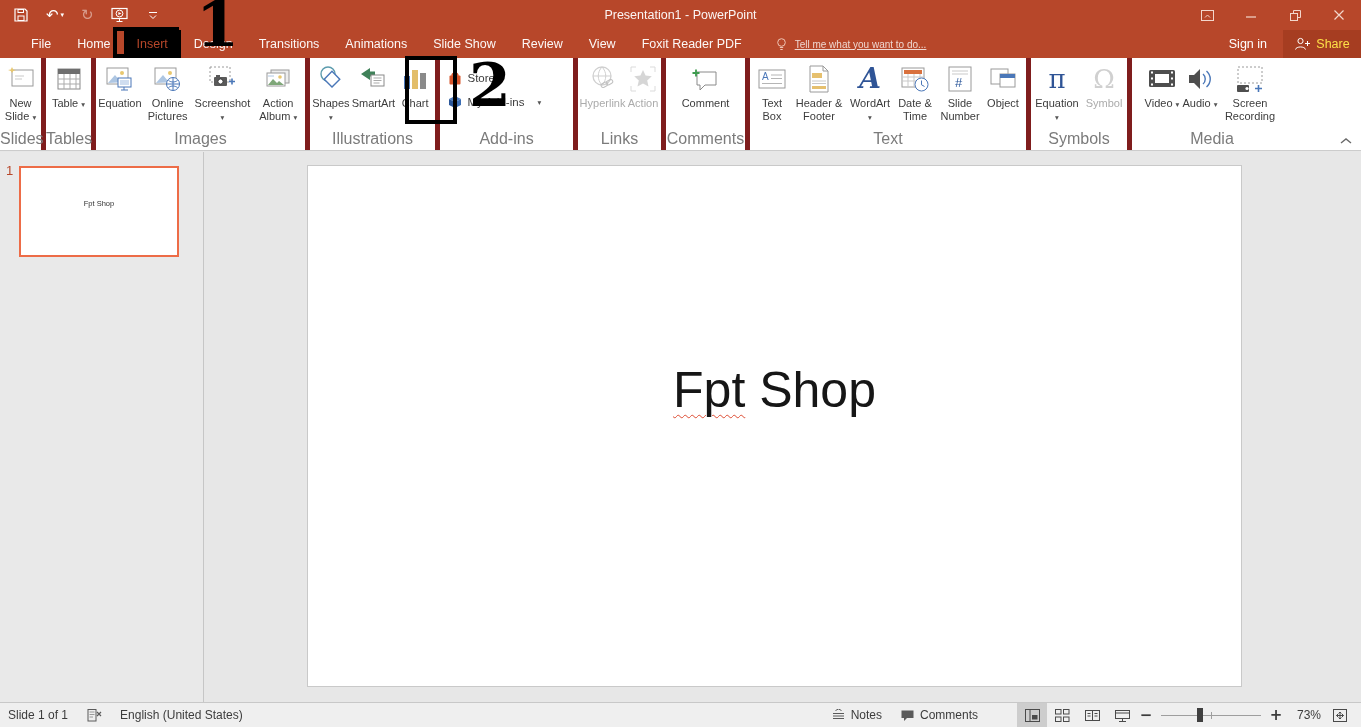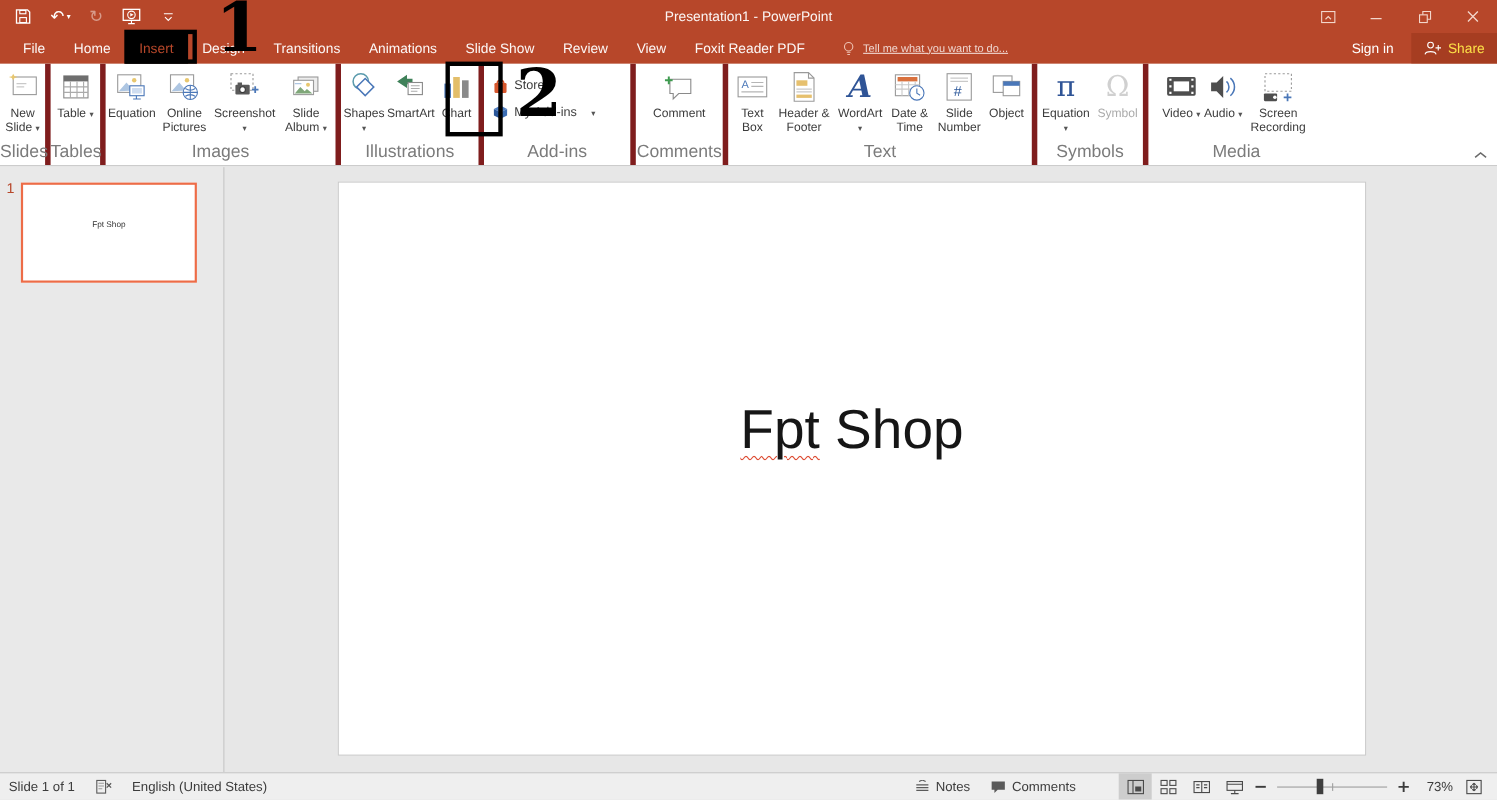--- a/index.html
+++ b/index.html
@@ -11,21 +11,21 @@
   
   .titlebar { height:30px; background:#B7472A; display:flex; align-items:center; position:relative; }
   .qat { display:flex; align-items:center; gap:17px; padding-left:13px; z-index:2; }
   .qbtn { display:flex; align-items:center; color:#fff; font-family:"DejaVu Sans",sans-serif; font-size:15px; line-height:1; }
   .qbtn.dim { opacity:.45; }
   .qcaret { font-size:7px; margin-left:2px; color:#fff; font-family:"DejaVu Sans",sans-serif;}
   .title-text { position:absolute; left:0; right:0; text-align:center; font-size:12.5px; color:rgba(255,255,255,.95); }
   .win-controls { margin-left:auto; display:flex; z-index:2; }
   .win-btn { width:44px; height:30px; display:flex; align-items:center; justify-content:center; }
   
-  .tabrow { height:28px; background:#B7472A; display:flex; align-items:stretch; padding-left:8px; position:relative; }
+  .tabrow { height:28px; background:#B7472A; display:flex; align-items:stretch; padding-left:18px; position:relative; }
   .tab { padding:0 13px; display:flex; align-items:center; font-size:12.5px; color:rgba(255,255,255,.96); white-space:nowrap; }
   .tab.selected { background:#000000; color:#B7472A; }
   .tellme { display:flex; align-items:center; gap:7px; color:rgba(255,255,255,.78); font-size:10px; margin-left:20px; white-space:nowrap;text-decoration:underline; }
   .signin { margin-left:auto; display:flex; align-items:center; font-size:12.5px; color:#fff; padding:0 16px; }
   .share { width:78px; background:#A63D21; display:flex; align-items:center; justify-content:center; gap:6px; font-size:12.5px; color:#fde047; }
   
   .ribbon { height:93px; background:#fff; border-bottom:1px solid #CCCCCC; display:flex; align-items:stretch; position:relative; }
   .rgroup { position:relative; display:flex; align-items:flex-start; justify-content:center; border-right:5px solid #7f1d1d; padding:3px 1px 16px; }
   .rgroup-label { position:absolute; bottom:2px; left:0; width:100%; text-align:center; font-size:16px; color:#7B7B7B; white-space:nowrap; }
   .rbtn { display:flex; flex-direction:column; align-items:center; padding-top:2px; }
@@ -234,21 +234,21 @@
     <div class="rbtn" style="width:52px">
       <div class="ricon">
         <svg width="30" height="30" viewBox="0 0 30 30">
             <rect x="8" y="6" width="18" height="13" fill="#EDEDED" stroke="#9A9A9A"></rect>
             <rect x="4" y="9" width="18" height="13" fill="#fff" stroke="#9A9A9A"></rect>
             <path d="M5 21l5-6 4 4 2-2 5 4z" fill="#7FA779"></path>
             <circle cx="17" cy="13" r="1.8" fill="#E8C76F"></circle>
             <path d="M5 12h6" stroke="#AEC6E2"></path>
           </svg>
       </div>
-      <div class="rlabel"><span>Slide Album</span> <span class="caret">▾</span></div>
+      <div class="rlabel"><span>Action Album</span> <span class="caret">▾</span></div>
     </div>
     <div class="rgroup-label">Images</div>
   </div>
 
   <div class="rgroup" style="width:130px">
     <div class="rbtn" style="width:42px">
       <div class="ricon">
         <svg width="30" height="30" viewBox="0 0 30 30">
             <circle cx="12" cy="10" r="7" fill="none" stroke="#5B9BAD" stroke-width="1.4"></circle>
             <rect x="10.6" y="9.6" width="11" height="11" fill="#fff" stroke="#4A77B8" stroke-width="1.4" transform="rotate(45 16 15)"></rect>
@@ -298,20 +298,43 @@
               <path d="M14 5L8 8v6l6-3z" fill="#3C6EB4"></path>
             </svg>
         </span>
         <span>My Add-ins</span>
         <span class="caret" style="margin-left:8px">▾</span>
       </div>
     </div>
     <div class="rgroup-label">Add-ins</div>
   </div>
 
+  <div class="rgroup" style="width:88px">
+    <div class="rbtn disabled" style="width:50px">
+      <div class="ricon">
+        <svg width="30" height="30" viewBox="0 0 30 30">
+            <circle cx="14" cy="12" r="9" fill="none" stroke="#A9A9A9" stroke-width="1.3"></circle>
+            <path d="M5 12h18M14 3c-5 5-5 13 0 18M14 3c5 5 5 13 0 18" fill="none" stroke="#A9A9A9"></path>
+            <rect x="13" y="19" width="7" height="4" rx="2" fill="none" stroke="#8F8F8F" transform="rotate(-30 16 21)"></rect>
+            <rect x="18" y="16.5" width="7" height="4" rx="2" fill="none" stroke="#8F8F8F" transform="rotate(-30 21 18.5)"></rect>
+          </svg>
+      </div>
+      <div class="rlabel">Hyperlink</div>
+    </div>
+    <div class="rbtn disabled" style="width:36px">
+      <div class="ricon">
+        <svg width="30" height="30" viewBox="0 0 30 30">
+            <path d="M3 3h5M22 3h5M3 27h5M22 27h5M3 3v5M3 22v5M27 3v5M27 22v5" stroke="#BDBDBD"></path>
+            <path d="M15 6l2.6 5.6 6.2.7-4.6 4.2 1.3 6-5.5-3.1-5.5 3.1 1.3-6-4.6-4.2 6.2-.7z" fill="#B5B5B5"></path>
+          </svg>
+      </div>
+      <div class="rlabel">Action</div>
+    </div>
+    <div class="rgroup-label">Links</div>
+  </div>
 
   <div class="rgroup" style="width:84px">
     <div class="rbtn" style="width:56px">
       <div class="ricon">
         <svg width="30" height="30" viewBox="0 0 30 30">
             <path d="M6 8h19v13H14l-5 5v-5H6z" fill="#fff" stroke="#8A8A8A"></path>
             <path d="M5 5.5v7M1.5 9h7" stroke="#3E9B4F" stroke-width="1.8"></path>
           </svg>
       </div>
       <div class="rlabel">Comment</div>

